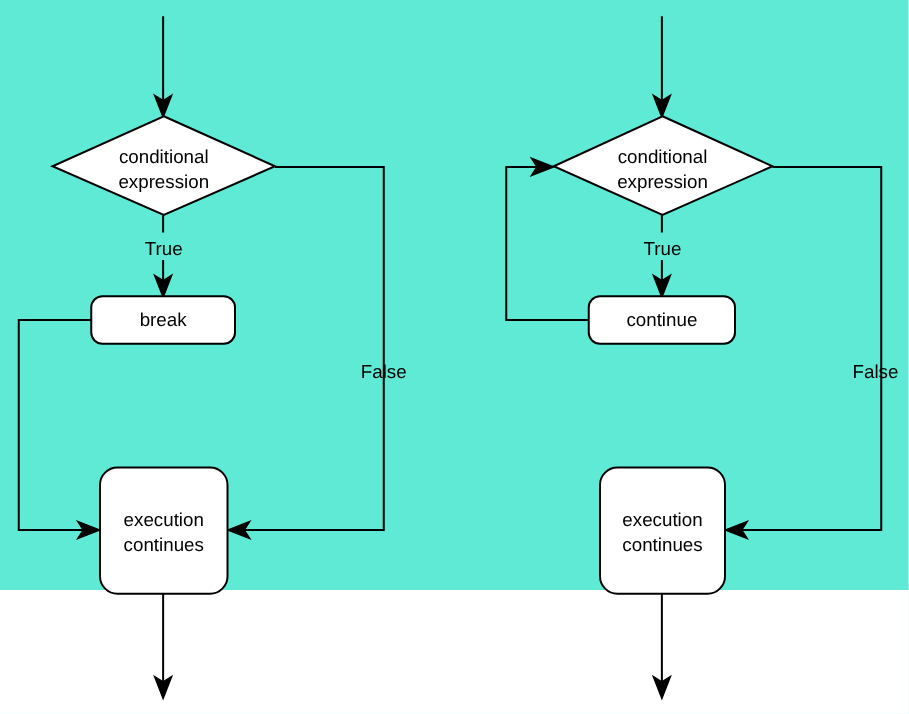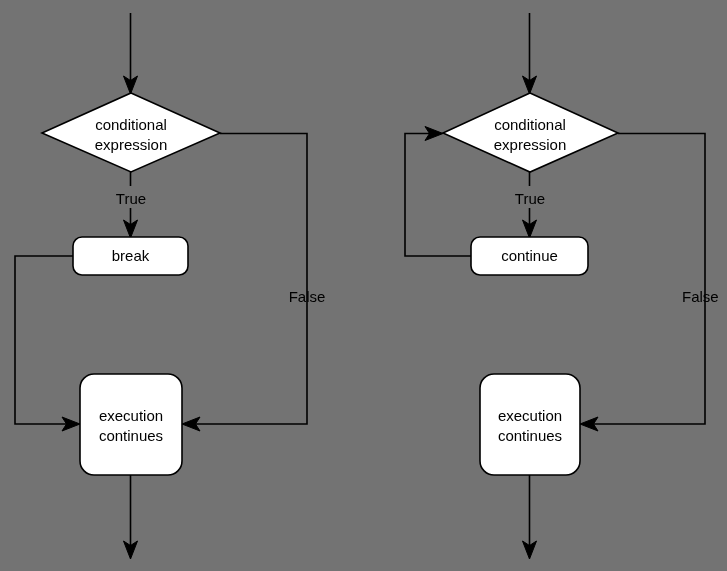--- a/index.html
+++ b/index.html
@@ -9,22 +9,22 @@
   }
   body {
     width: 727px;
     height: 571px;
     overflow: hidden;
     font-family: "Liberation Sans", sans-serif;
   }
   #diagram-root {
     position: relative;
     width: 727px;
-    height: 571px;
-    background: #737373;
+    height: 472px;
+    background: #5eead4;
   }
   svg#flowchart {
     display: block;
     width: 727px;
     height: 571px;
   }
   .edge-line {
     fill: none;
     stroke: #000000;
     stroke-width: 1.6;

